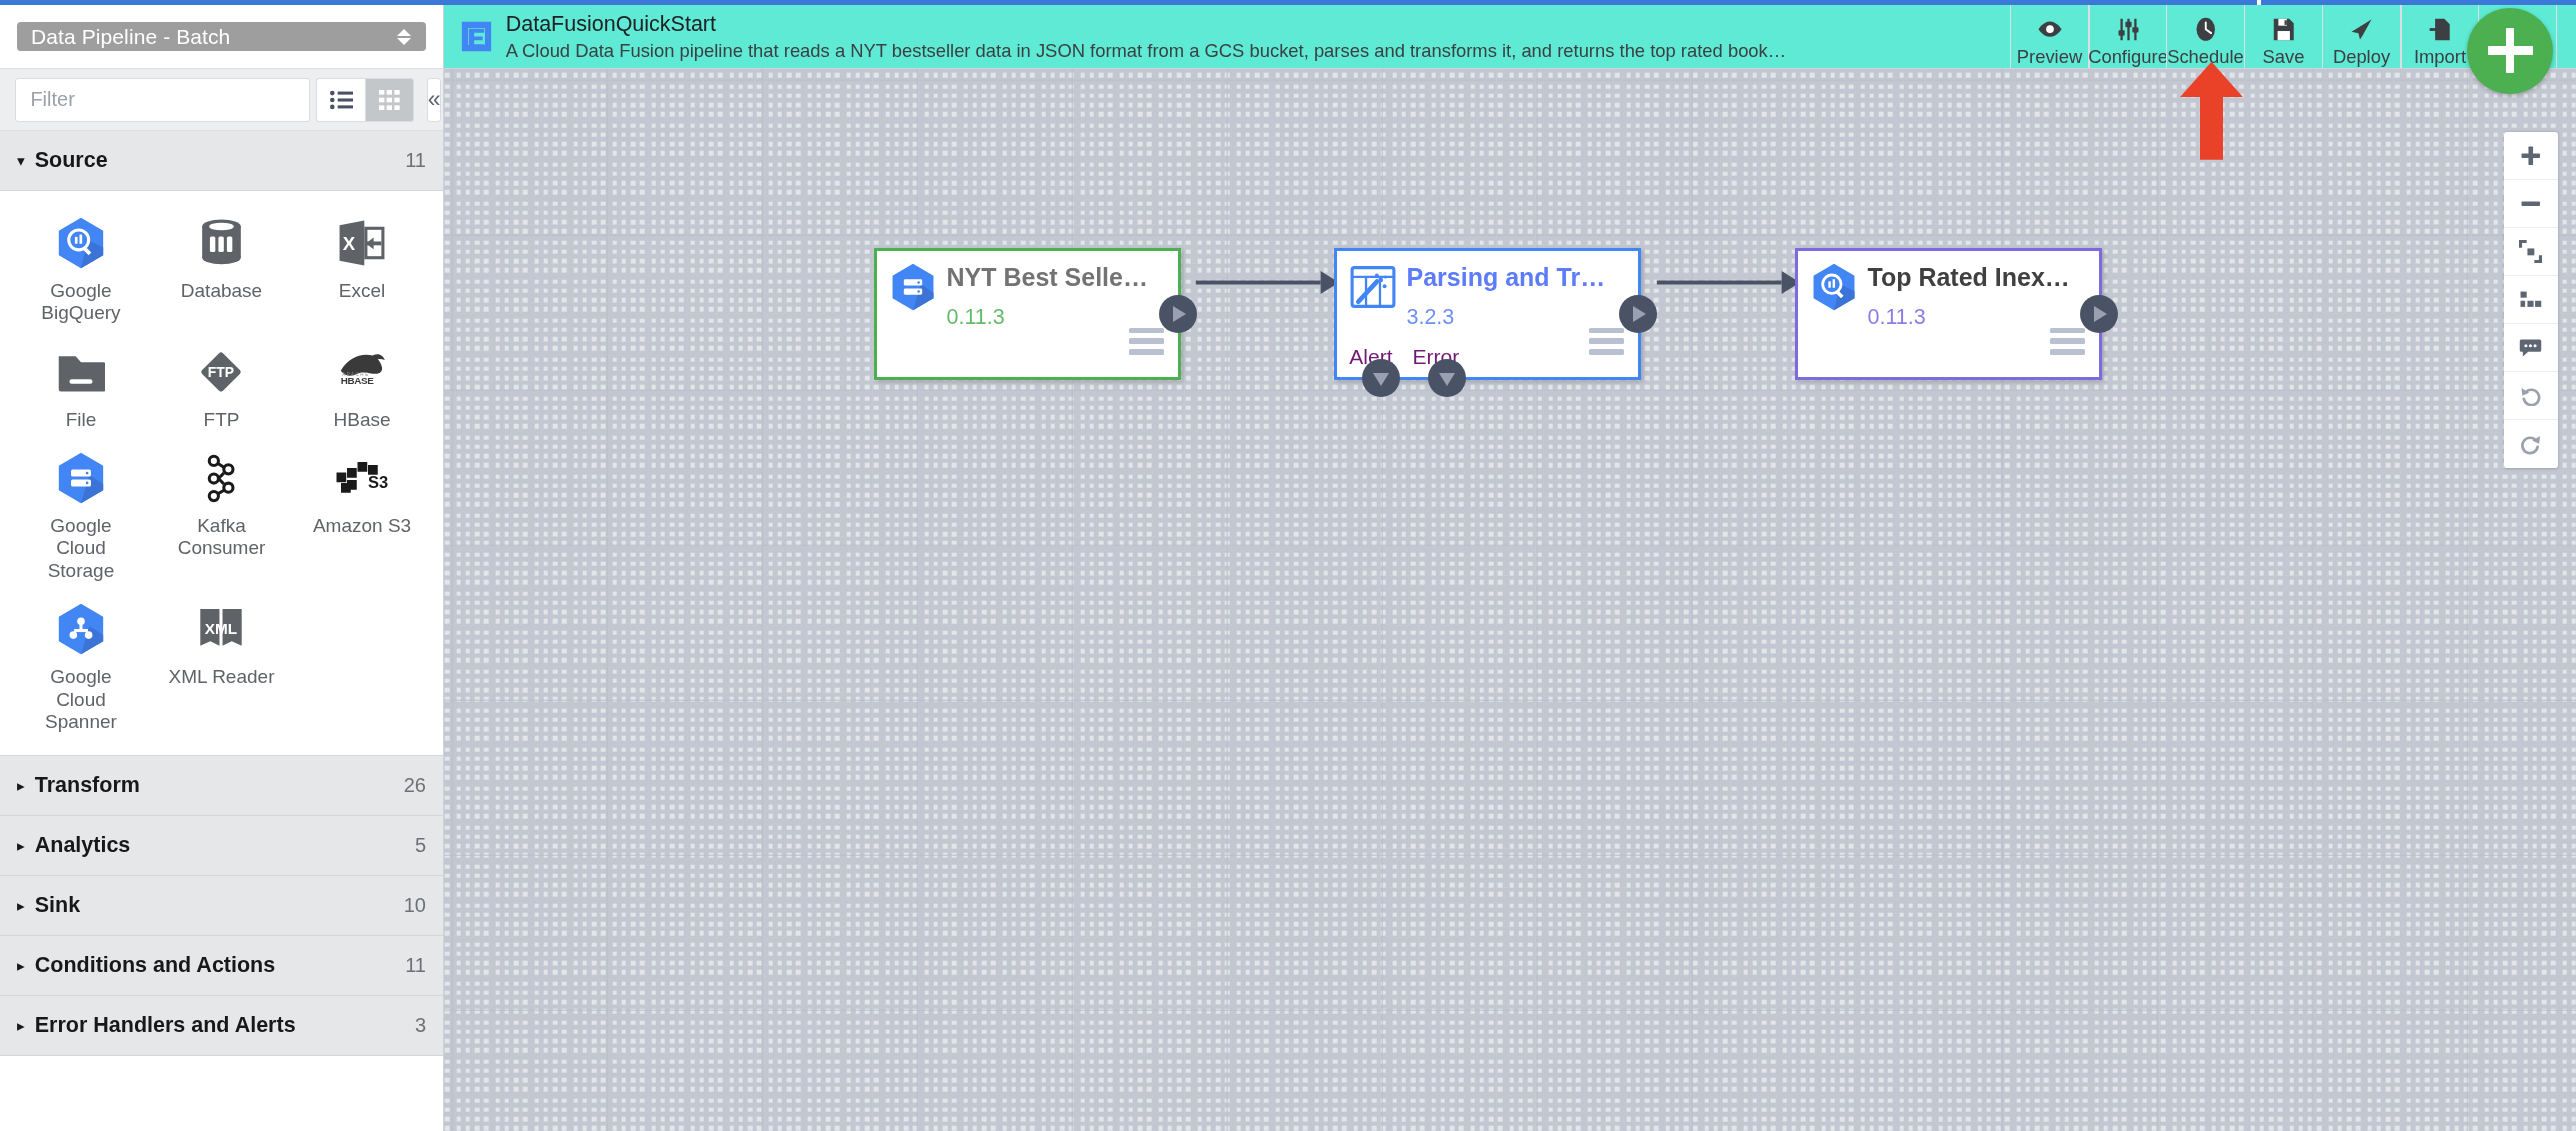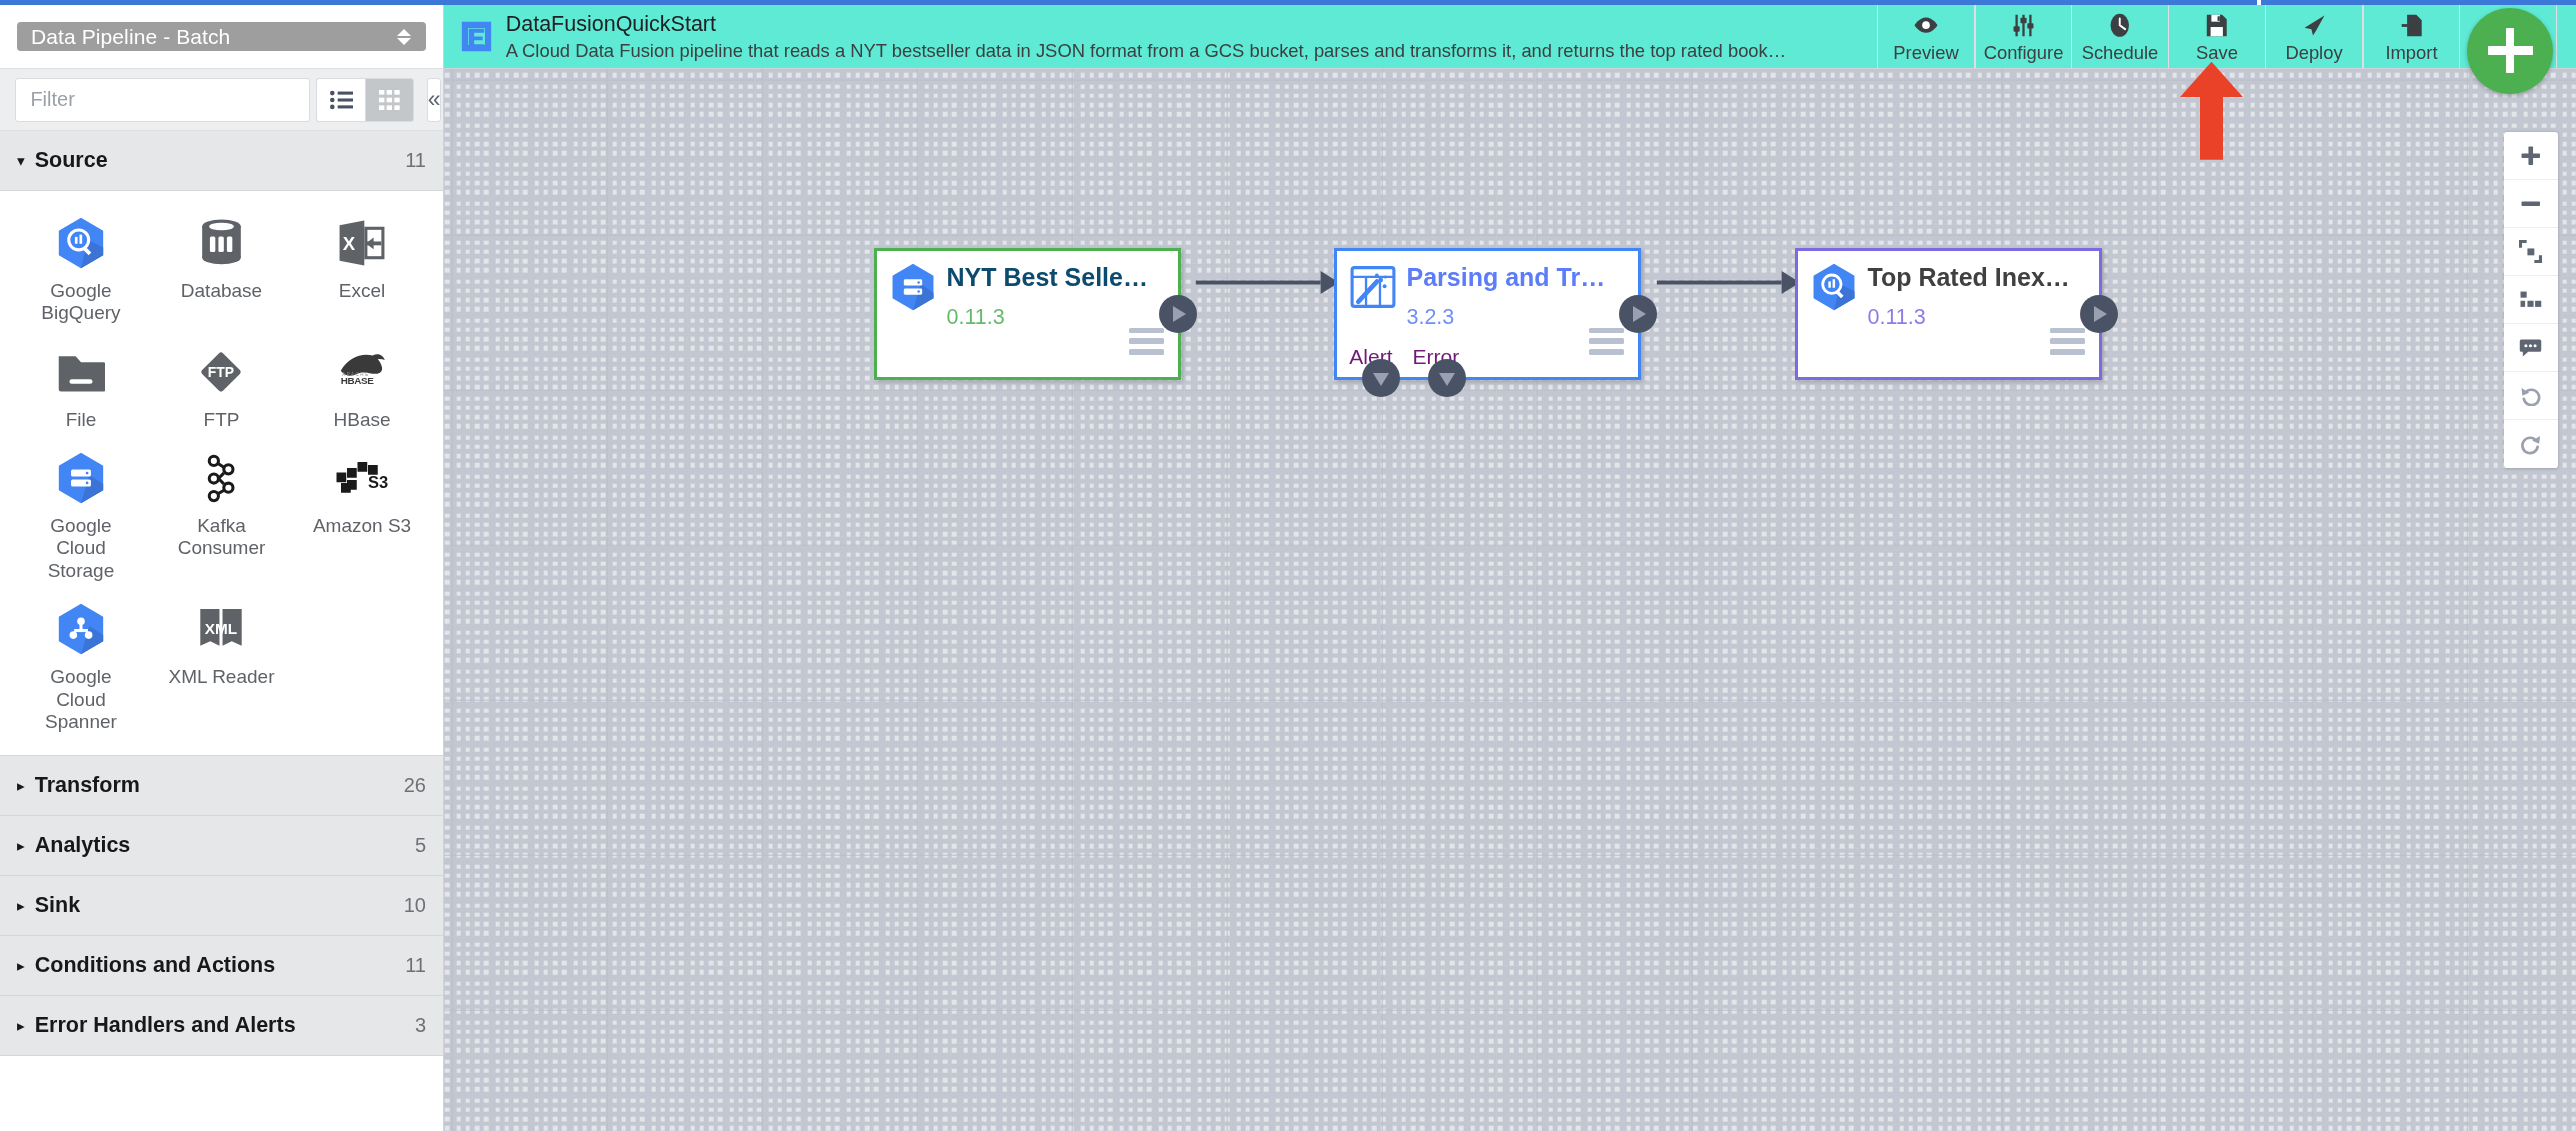--- a/index.html
+++ b/index.html
@@ -114,22 +114,22 @@
   .df-logo { width: 37px; height: 37px; flex: none; margin-right: 10.7px; }
   .pipe-texts { min-width: 0; }
   .pipe-title { font-size: 21.5px; color: #202124; line-height: 1.18; white-space: nowrap; }
   .pipe-desc {
     font-size: 18.4px; color: #3c4043; line-height: 1.2; margin-top: 3.1px;
     white-space: nowrap; overflow: hidden; text-overflow: ellipsis;
     max-width: 1305px;
   }
   .tb-actions { display: flex; align-items: stretch; }
   .tb-btn {
-    width: 97px; display: flex; flex-direction: column; align-items: center;
-    justify-content: center; cursor: pointer; border-left: 0.8px solid #dcdfe3;
+    width: 78px; display: flex; flex-direction: column; align-items: center;
+    justify-content: flex-end; cursor: pointer; border-left: 0.8px solid #dcdfe3;
     gap: 3.8px; padding-top: 3.1px;
   }
   .tb-btn.grp { border-left: 2.3px double #dcdfe3; }
   .tb-btn .ic { height: 26px; display: flex; align-items: center; justify-content: center; }
   .tb-btn .lb { font-size: 18.4px; color: #3c4043; }
 
   
   .canvas {
     position: absolute; left: 444px; top: 69px; width: 2132px; height: 1062px;
     background-color: #e3e5e8;
@@ -560,21 +560,21 @@
       <div class="node-head">
         <svg class="node-ico" viewBox="0 0 62 68">
           <polygon points="31,1 60,18 60,50 31,67 2,50 2,18" fill="#4285f4"></polygon>
           <polygon points="31,67 60,50 60,42 42,30" fill="#3b74d6"></polygon>
           <rect x="18" y="23" width="26" height="9" rx="2" fill="#fff"></rect>
           <rect x="18" y="36" width="26" height="9" rx="2" fill="#fff"></rect>
           <circle cx="39" cy="27.5" r="1.8" fill="#4285f4"></circle>
           <circle cx="39" cy="40.5" r="1.8" fill="#4285f4"></circle>
         </svg>
         <div>
-          <div class="node-title" style="color:#0c4a6e">NYT Best Selle…</div>
+          <div class="node-title" style="color:#737373">NYT Best Selle…</div>
           <div class="node-ver" style="color:#66bb6a">0.11.3</div>
         </div>
       </div>
       <div class="node-hamb">
           <i></i>
           <i></i>
           <i></i>
         </div>
       <div class="port-out"></div>
     </div>

